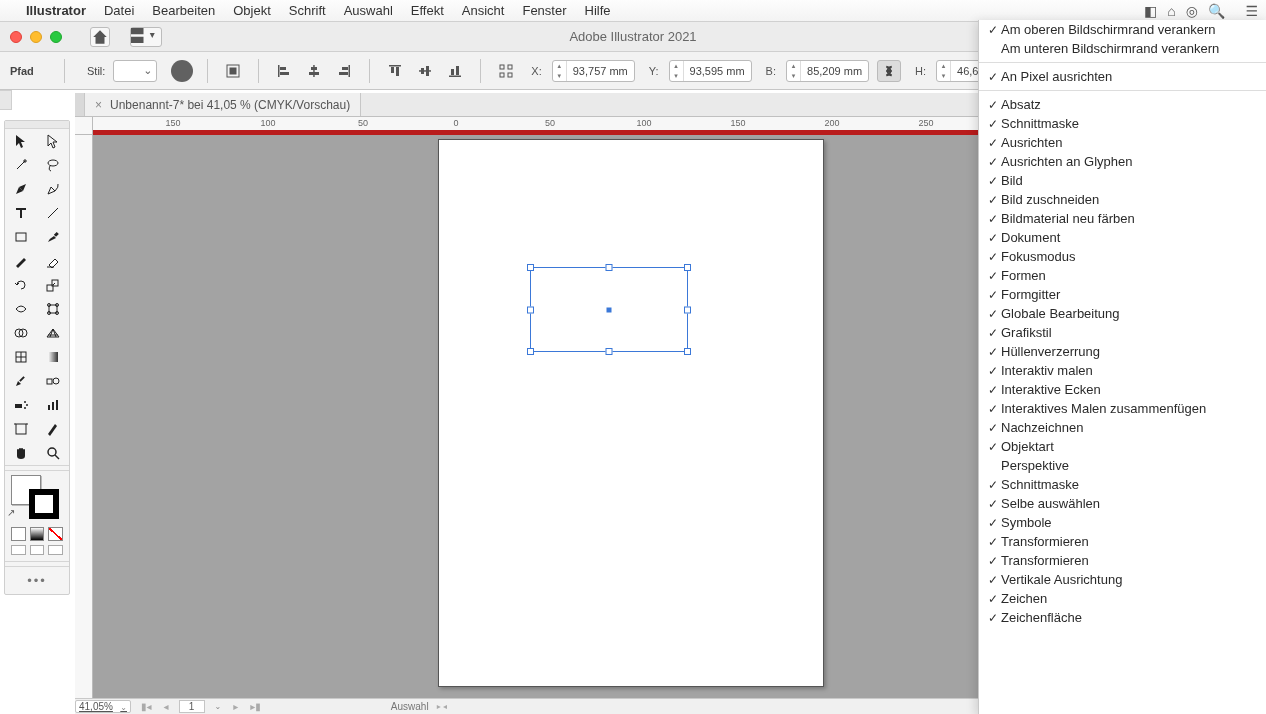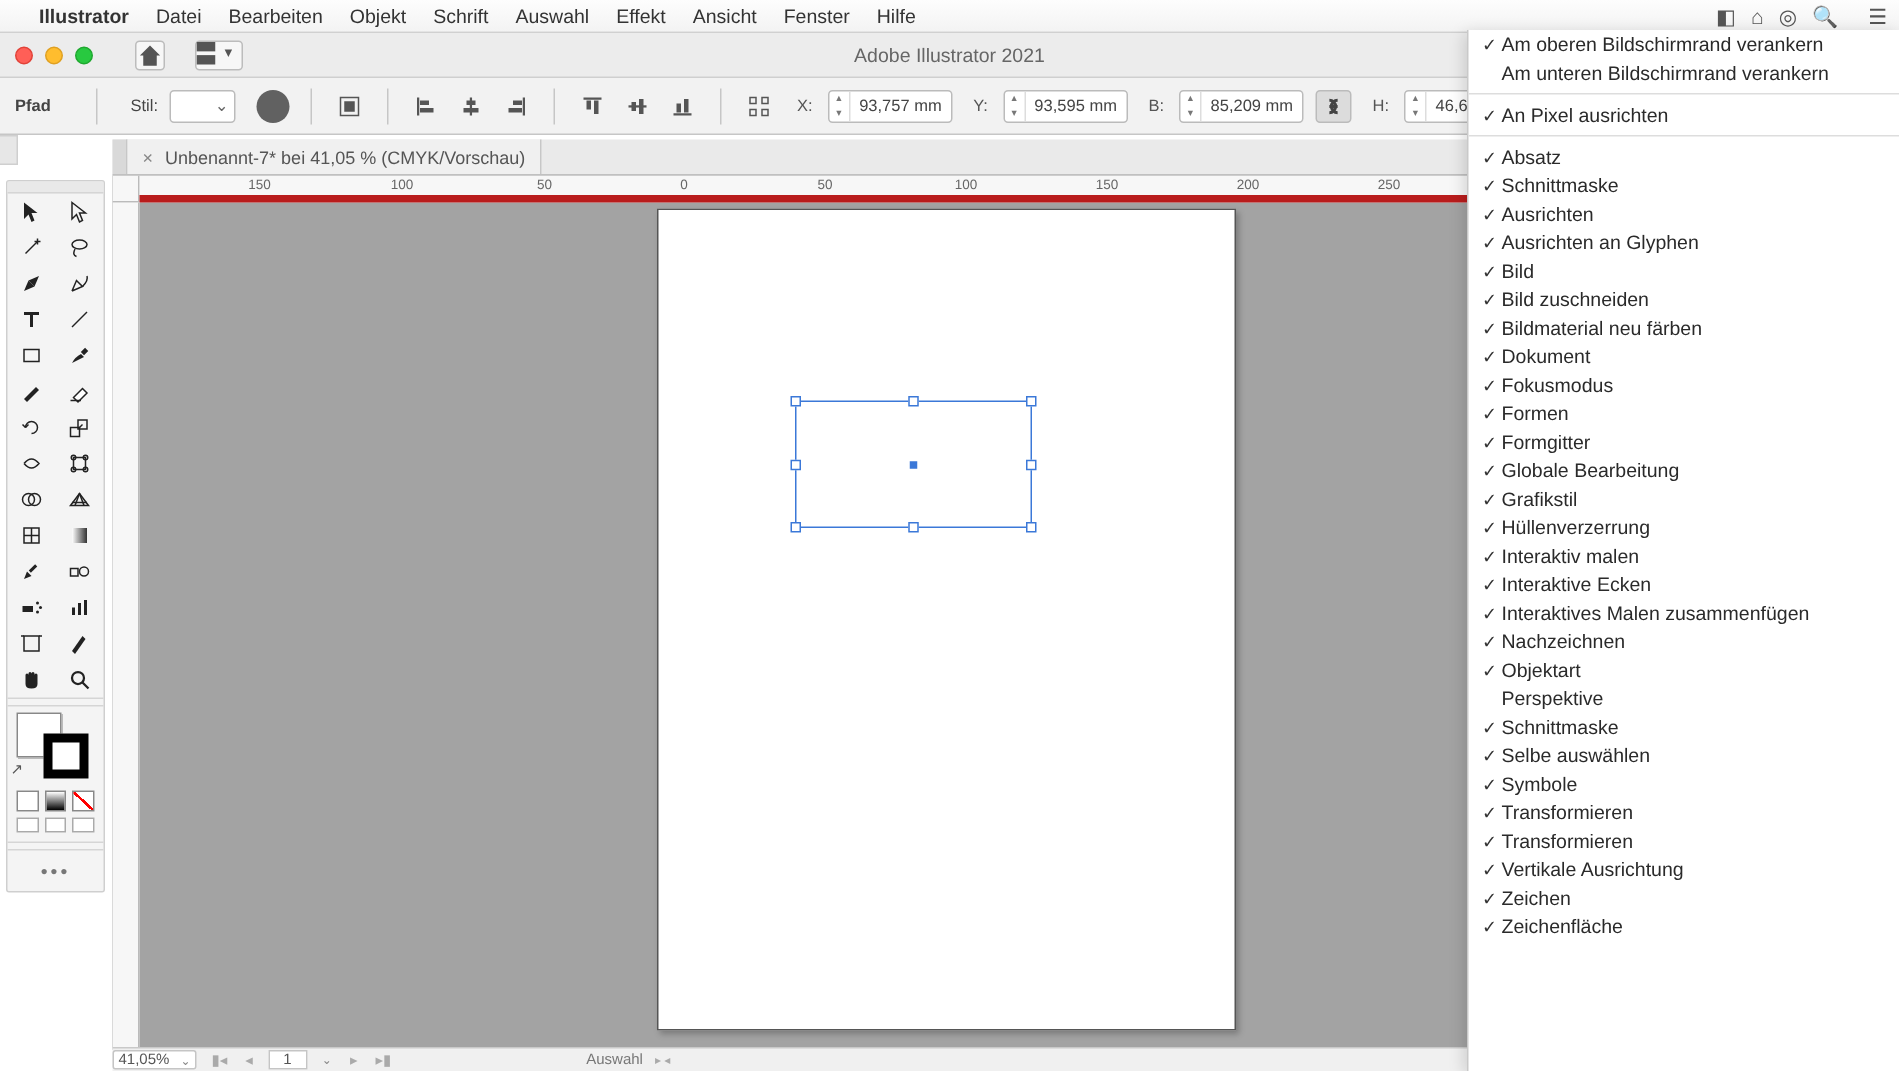--- a/index.html
+++ b/index.html
@@ -77,21 +77,21 @@
 .artboard { position:absolute; left:363px; top:22px; width:386px; height:548px; background:#fff; border:1px solid #555; box-shadow:2px 2px 4px rgba(0,0,0,0.25); }
 .sel-rect { position:absolute; left:455px; top:150px; width:158px; height:85px; border:1px solid #3b78d8; }
 .sel-rect .h { position:absolute; width:7px; height:7px; background:#fff; border:1px solid #3b78d8; }
 .sel-rect .hc { position:absolute; width:5px; height:5px; background:#3b78d8; left:50%; top:50%; transform:translate(-50%,-50%); }
 .h.tl{left:-4px;top:-4px}.h.tr{right:-4px;top:-4px}.h.bl{left:-4px;bottom:-4px}.h.br{right:-4px;bottom:-4px}
 .h.tm{left:50%;top:-4px;transform:translateX(-50%)}.h.bm{left:50%;bottom:-4px;transform:translateX(-50%)}
 .h.ml{left:-4px;top:50%;transform:translateY(-50%)}.h.mr{right:-4px;top:50%;transform:translateY(-50%)}
 
 
 .status { position:absolute; left:75px; bottom:0; right:0; height:16px; background:#f0f0f0; border-top:1px solid #c9c9c9; display:flex; align-items:center; font-size:10px; color:#555; gap:8px; }
-.status .zoom { width:56px; border:1px solid #c5c5c5; border-radius:2px; padding:0 3px; background:#fff; display:flex; align-items:flex-end; justify-content:space-between; height:13px; }
+.status .zoom { width:56px; border:1px solid #c5c5c5; border-radius:2px; padding:0 3px; background:#fff; display:flex; align-items:flex-end; justify-content:space-between; height:13px;text-decoration:underline; }
 .status .artno { width:26px; border:1px solid #c5c5c5; text-align:center; background:#fff; height:13px; line-height:12px; }
 .status .navbtn { color:#aaa; padding:0 2px; }
 .status .sel-label { margin-left:120px; color:#777; }
 
 
 .dropdown { position:absolute; right:0; top:20px; width:288px; bottom:0; background:#fff; border-left:1px solid #c9c9c9; box-shadow:-2px 2px 10px rgba(0,0,0,0.15); overflow:hidden; font-size:13px; color:#2a2a2a; }
 .dropdown .item { display:flex; align-items:center; height:19px; padding-left:6px; cursor:default; }
 .dropdown .chk { width:16px; text-align:center; color:#333; font-size:12px; }
 .dropdown .divider { height:1px; background:#ddd; margin:4px 0; }
 

